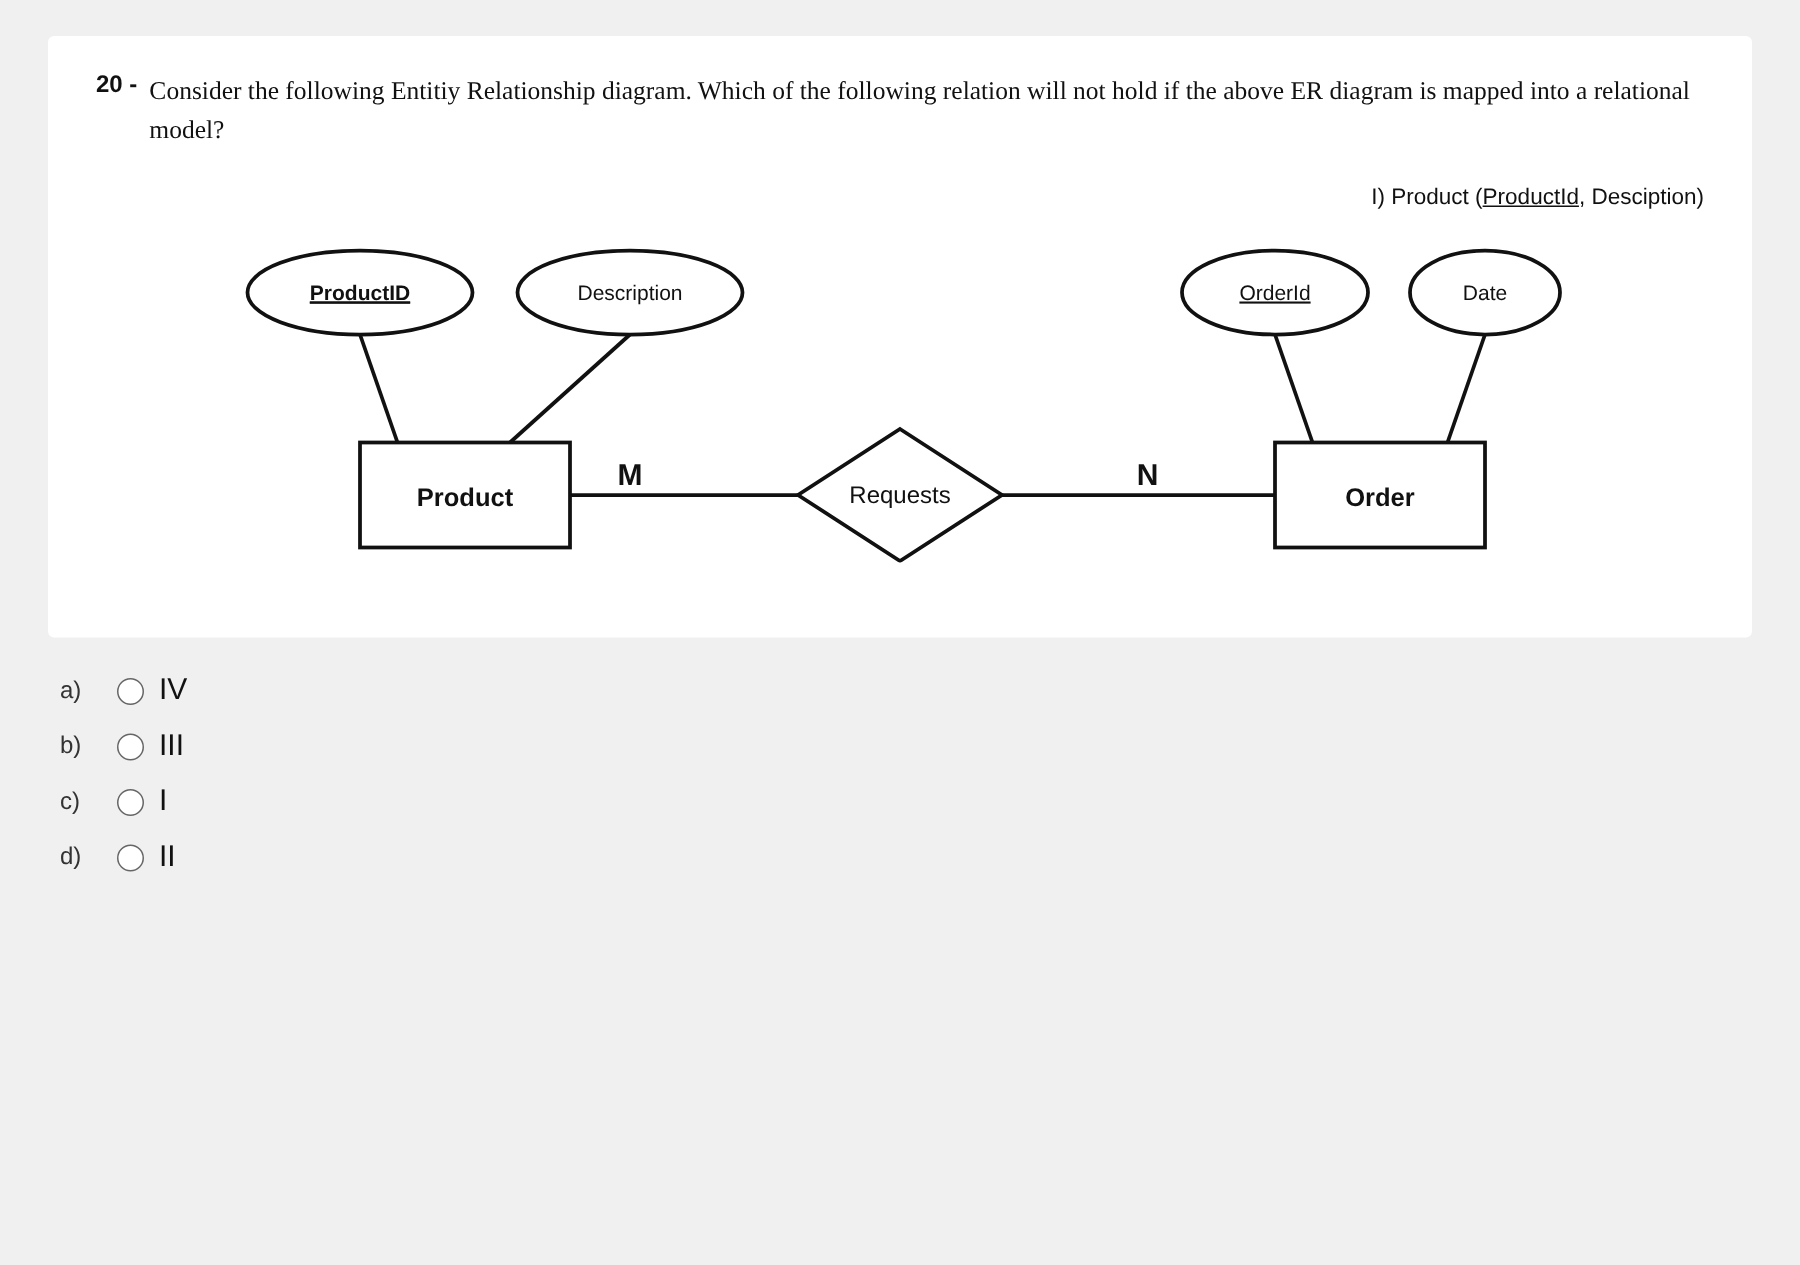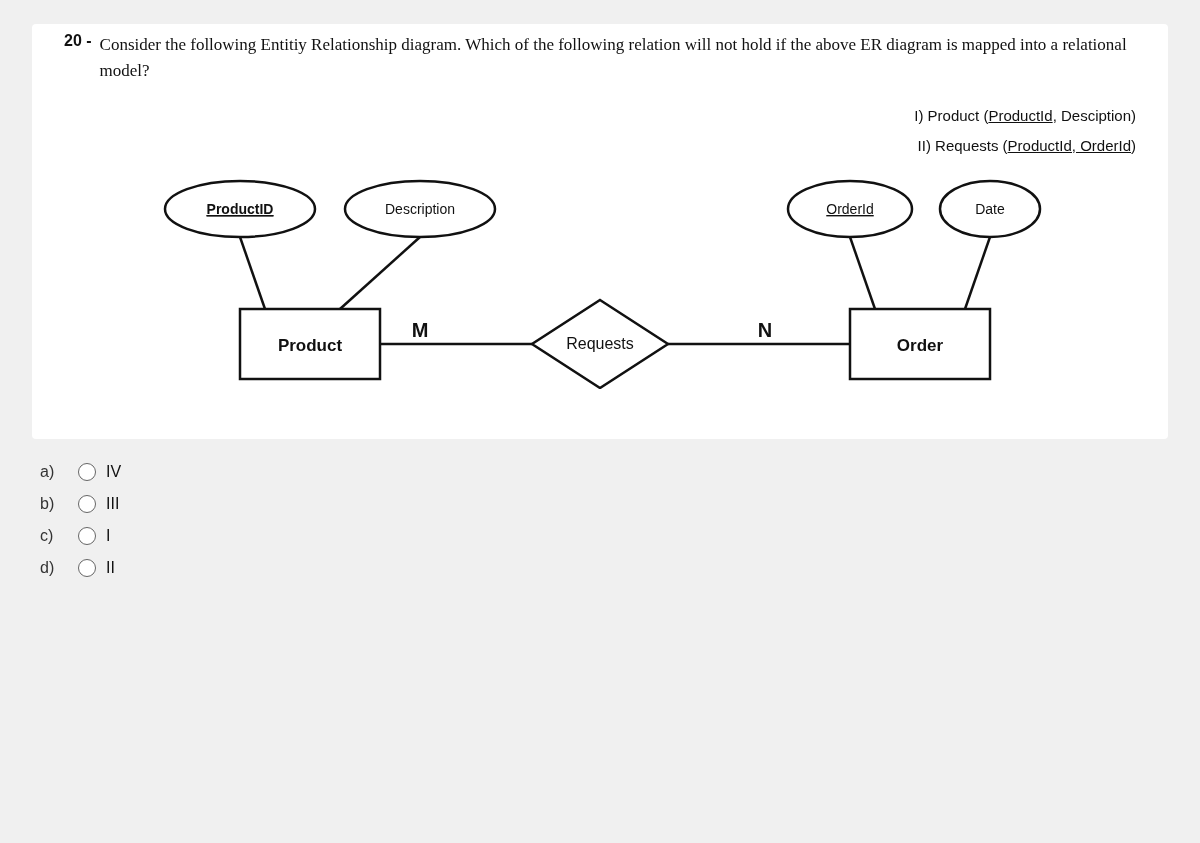--- a/index.html
+++ b/index.html
@@ -11,21 +11,21 @@
       min-height: 843px;
       width: 1200px;
     }
     .page {
       background: #f0f0f0;
       padding: 24px 32px;
     }
     .question-block {
       background: #fff;
       border-radius: 4px;
-      padding: 8px 32px 32px 32px;
+      padding: 24px 32px 32px 32px;
       margin-bottom: 24px;
     }
     .question-header {
       display: flex;
       align-items: flex-start;
       margin-bottom: 18px;
     }
     .question-number {
       font-size: 16px;
       font-weight: bold;
@@ -80,37 +80,36 @@
       width: 18px;
       height: 18px;
       border-radius: 50%;
       border: 1.5px solid #666;
       background: #fff;
       display: inline-block;
       margin-right: 10px;
       flex-shrink: 0;
     }
     .answer-text {
-      font-size: 16px;
+      font-size: 20px;
     }
   </style>
 </head>
 <body>
 
 <div class="page">
   <div class="question-block">
 
     <div class="question-header">
       <span class="question-number">20 -</span>
       <span class="question-text">Consider the following Entitiy Relationship diagram. Which of the following relation will not hold if the above ER diagram is mapped into a relational model?</span>
     </div>
 
     <div class="relations-list">
       <p>I) Product (<u>ProductId</u>, Desciption)</p>
-      <p>II) Requests (<u>ProductId, OrderId</u>)</p>
     </div>
 
     <div class="er-diagram-container">
       <svg class="er-diagram" viewBox="0 0 980 210" xmlns="http://www.w3.org/2000/svg">
 
         <line x1="130" y1="58" x2="155" y2="130" stroke="#111" stroke-width="2.5"></line>
 
         <line x1="310" y1="58" x2="230" y2="130" stroke="#111" stroke-width="2.5"></line>
 
         <line x1="740" y1="58" x2="765" y2="130" stroke="#111" stroke-width="2.5"></line>

